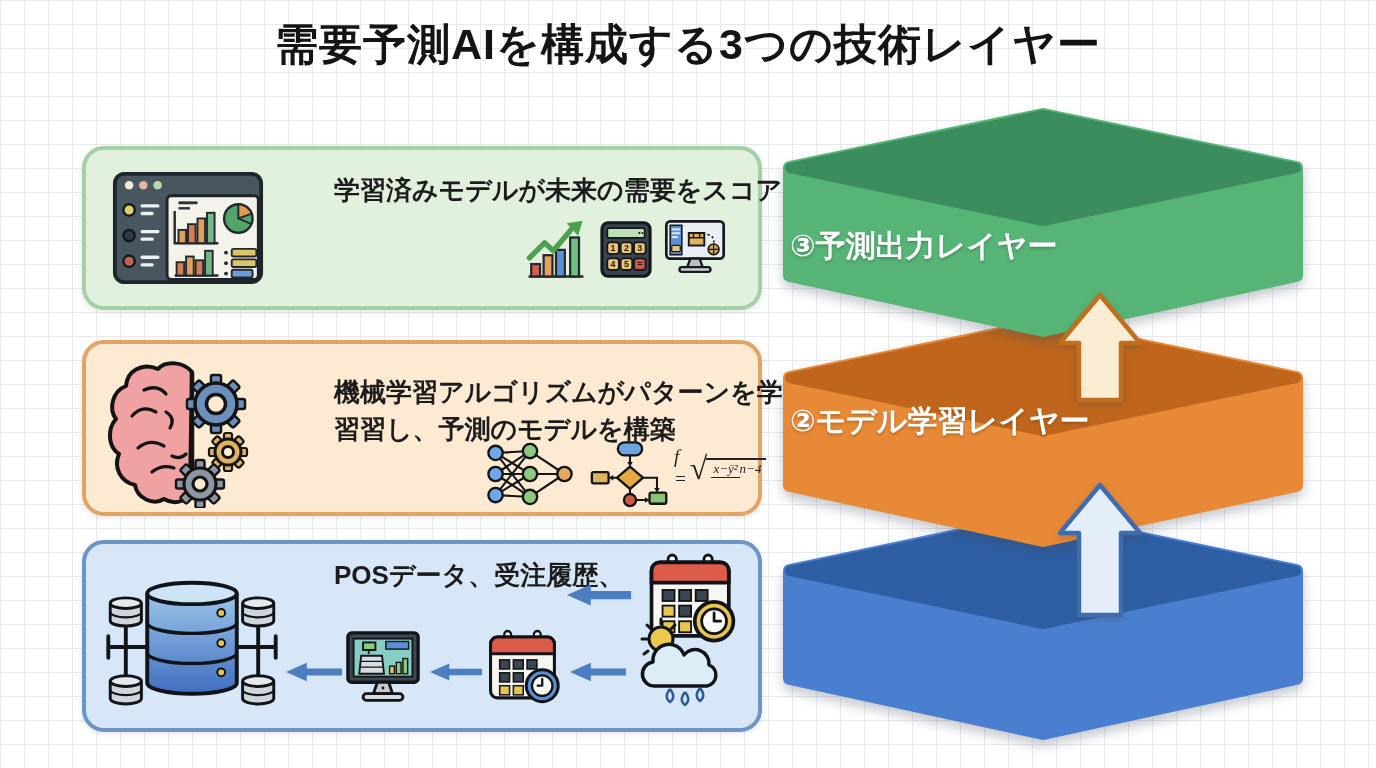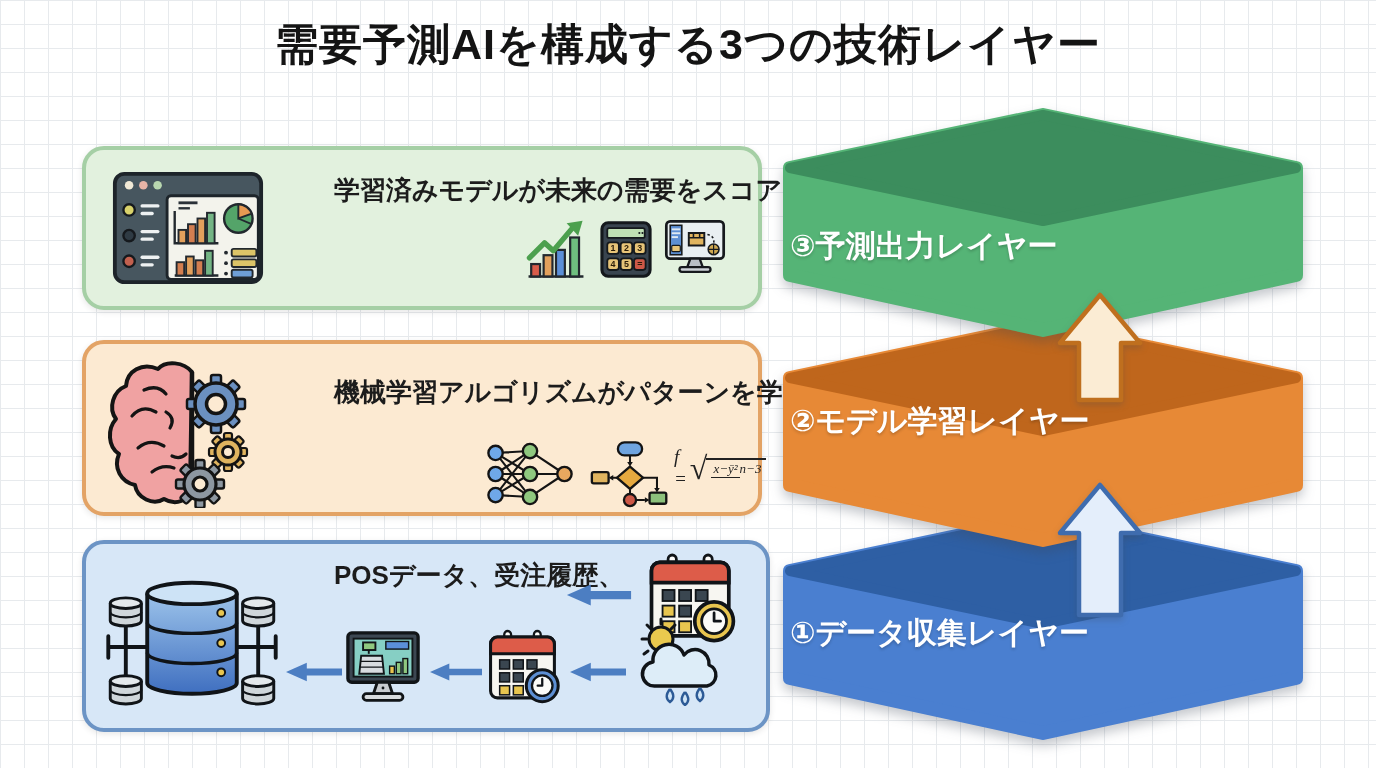--- a/index.html
+++ b/index.html
@@ -14,21 +14,21 @@
   }
   .page-title{
     position:absolute;top:16px;left:0;width:100%;text-align:center;
     font-size:43px;font-weight:900;color:#141414;letter-spacing:1px;
   }
   
   .panel{position:absolute;left:82px;width:672px;border-radius:22px;border:4px solid;
          box-shadow:0 2px 6px rgba(0,0,0,.10);}
   #panel-output{top:146px;height:156px;background:#e2f1de;border-color:#a5cfa5;}
   #panel-model{top:340px;height:168px;background:#fcead2;border-color:#e3a365;}
-  #panel-data{top:540px;height:184px;background:#d7e7f7;border-color:#6c94c5;padding-left:8px;}
+  #panel-data{top:540px;height:184px;background:#d7e7f7;border-color:#6c94c5;}
   .panel-text{position:absolute;left:200px;font-size:26px;font-weight:800;color:#1c1c1c;line-height:37px;white-space:nowrap;margin-left:48px;}
   #panel-output .panel-text{top:22px;}
   #panel-model .panel-text{top:30px;}
   #panel-data .panel-text{top:12px;line-height:38px;}
   .ic{position:absolute;}
   
   .formula{position:absolute;left:588px;top:102px;display:flex;align-items:center;gap:3px;
            font-family:"Liberation Serif","DejaVu Serif",serif;font-style:italic;font-size:19px;color:#222;}
   .formula .rad{font-size:32px;font-style:normal;line-height:1;margin-right:-4px;}
   .formula .frac{display:inline-flex;text-align:center;font-size:13px;line-height:1.2;
@@ -186,20 +186,21 @@
           <rect transform="rotate(270)" x="-4.5" y="-24" width="9" height="10" rx="2"></rect>
           <rect transform="rotate(315)" x="-4.5" y="-24" width="9" height="10" rx="2"></rect>
         </g>
         <circle r="16" fill="#8d97a1" stroke="#141414" stroke-width="3.2"></circle>
         <circle r="7" fill="#fcead2" stroke="#141414" stroke-width="3.2"></circle>
       </g>
     </svg>
 
     <div class="panel-text">
       <div>機械学習アルゴリズムがパターンを学</div>
+      <div>習習し、予測のモデルを構築</div>
     </div>
 
     <svg class="ic" style="left:400px;top:98px;width:88px;height:64px" viewBox="0 0 92 66">
       <g stroke="#141414" stroke-width="2.2">
         <path d="M10,11 L46,9 M10,11 L46,33 M10,11 L46,57 M10,33 L46,9 M10,33 L46,33 M10,33 L46,57 M10,55 L46,9 M10,55 L46,33 M10,55 L46,57 M46,9 L82,33 M46,33 L82,33 M46,57 L82,33" fill="none"></path>
       </g>
       <circle cx="10" cy="11" r="7.5" fill="#6fa8e8" stroke="#141414" stroke-width="2.5"></circle>
       <circle cx="10" cy="33" r="7.5" fill="#6fa8e8" stroke="#141414" stroke-width="2.5"></circle>
       <circle cx="10" cy="55" r="7.5" fill="#6fa8e8" stroke="#141414" stroke-width="2.5"></circle>
       <circle cx="46" cy="9" r="7.5" fill="#8fc87f" stroke="#141414" stroke-width="2.5"></circle>
@@ -222,21 +223,21 @@
       <polygon points="43,28 57,40 43,52 29,40" fill="#e6a93f" stroke="#141414" stroke-width="2.5"></polygon>
       <circle cx="43" cy="64" r="6.5" fill="#cd5847" stroke="#141414" stroke-width="2.5"></circle>
       <rect x="64" y="56" width="18" height="12" rx="2" fill="#8cc17c" stroke="#141414" stroke-width="2.5"></rect>
     </svg>
 
     <div class="formula">
       <span>f =</span>
       <span class="rad">√</span>
         <span class="frac">
           <span class="num">x−ȳ²</span>
-          <span class="den">n−3</span>
+          <span class="den">n−4</span>
         </span>
     </div>
   </div>
 
   <div class="panel" id="panel-data">
     <svg class="ic" style="left:16px;top:30px;width:180px;height:146px" viewBox="0 0 184 150">
       <defs>
         <linearGradient id="dbg" x1="0" y1="0" x2="0" y2="1">
           <stop offset="0" stop-color="#9cc3ea"></stop>
             <stop offset="1" stop-color="#3f6fc0"></stop>
@@ -376,15 +377,14 @@
     <g class="flow-arrow">
       <path d="M330,385 L370,433 L351,433 L351,515 L309,515 L309,433 L290,433 Z" stroke-width="4.5" stroke-linejoin="round" fill="#e4eefb" stroke="#3f6cae"></path>
     </g>
     <g class="flow-arrow">
       <path d="M330,195 L370,243 L351,243 L351,300 L309,300 L309,243 L290,243 Z" stroke-width="4.5" stroke-linejoin="round" fill="#fbecd4" stroke="#bf6f1e"></path>
     </g>
   </svg>
 
   <div class="layer-label" id="label-output">③予測出力レイヤー</div>
   <div class="layer-label" id="label-model">②モデル学習レイヤー</div>
-  <div class="layer-label" id="label-data">①データ収集レイヤー</div>
 
 </div>
 
 </body></html>

